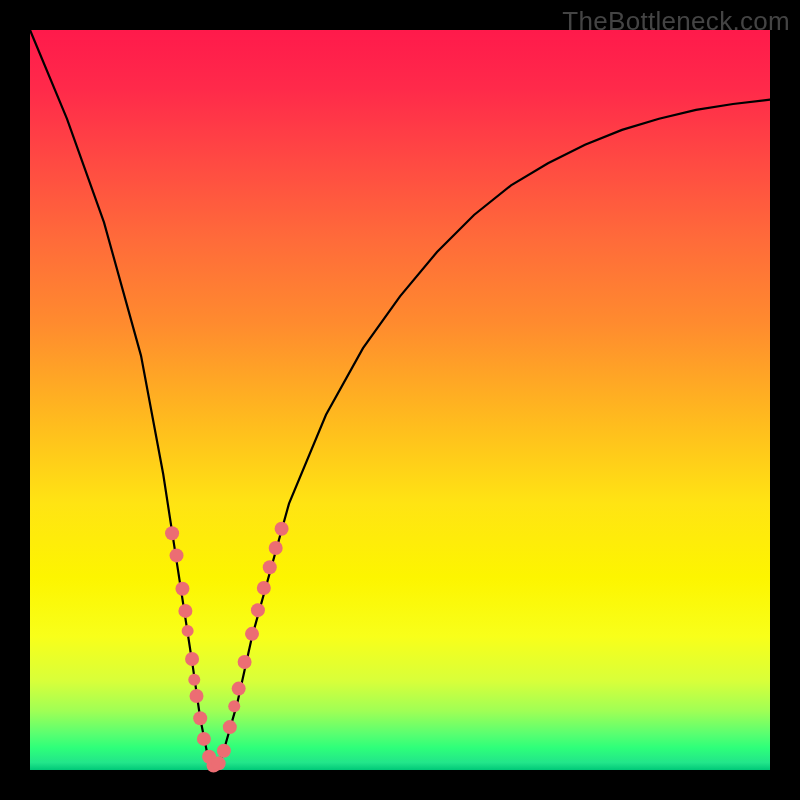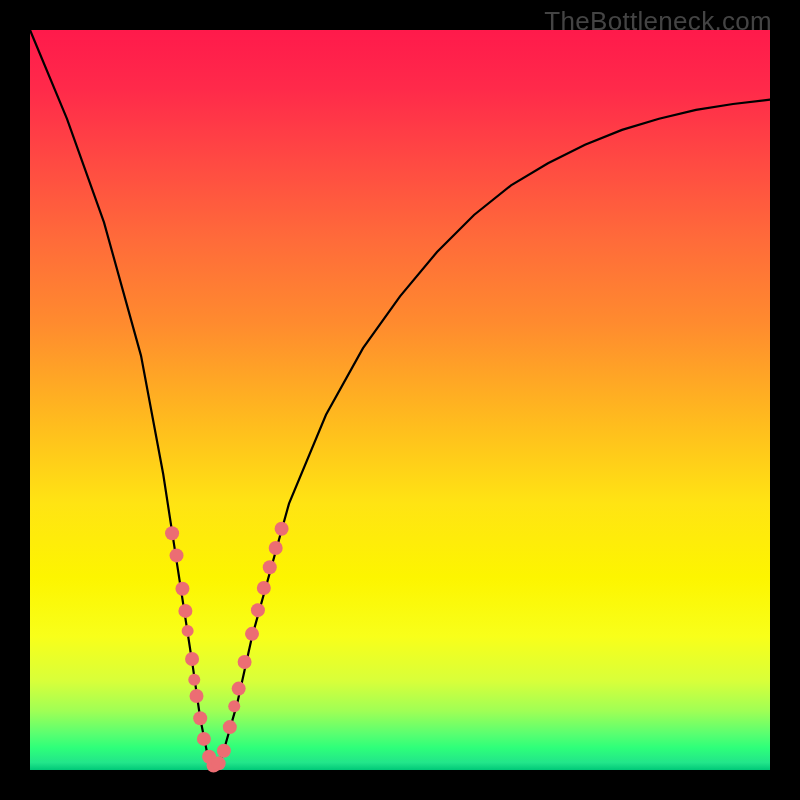--- a/index.html
+++ b/index.html
@@ -37,21 +37,21 @@
       #a0ff55 92%,
       #5cff70 95%,
       #2eff7a 97%,
       #22e58a 99%,
       #00c878 100%
     );
   }
   .watermark {
     position: absolute;
     top: 6px;
-    right: 28px;
+    right: 10px;
     color: #444;
     font-size: 26px;
     font-weight: 400;
     letter-spacing: 0.3px;
     user-select: none;
   }
   svg.curve {
     position: absolute;
     left: 0;
     top: 0;

